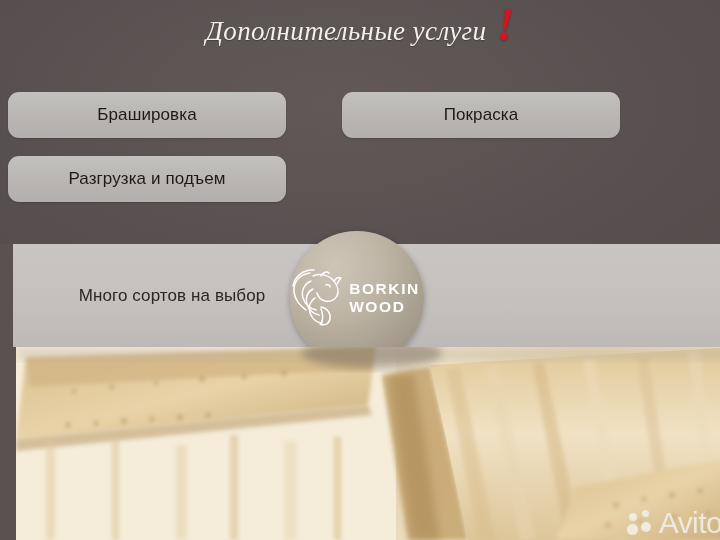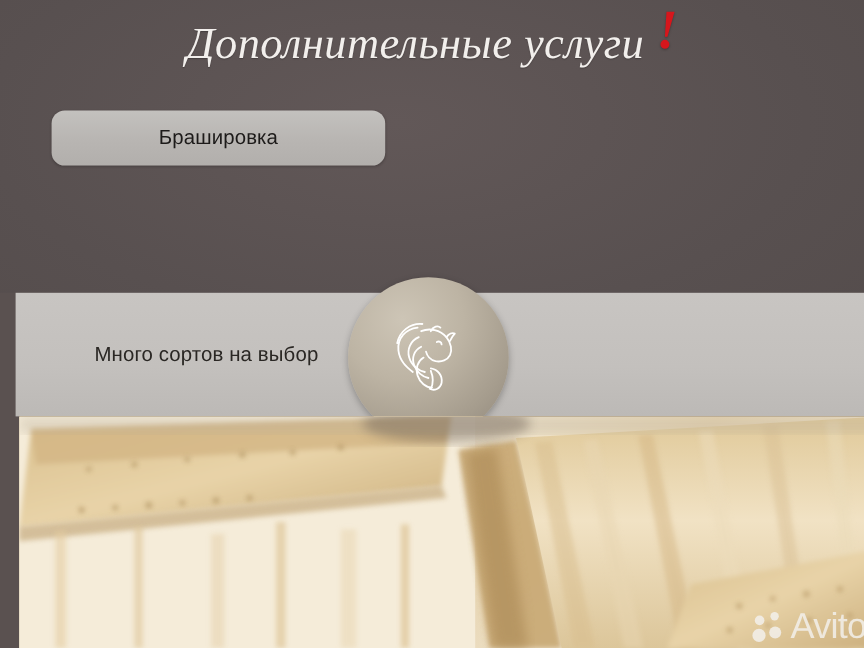--- a/index.html
+++ b/index.html
@@ -31,21 +31,21 @@
     left: 0; top: 16px;
     width: 720px;
     display: flex;
     align-items: flex-start;
     justify-content: center;
     gap: 10px;
   }
   .headline {
     font-family: "Liberation Serif", "DejaVu Serif", serif;
     font-style: italic;
-    font-size: 37px;
+    font-size: 27px;
     letter-spacing: 0.4px;
     color: #f2efec;
     line-height: 1.15;
     text-shadow: 0 1px 1px rgba(0,0,0,.25);
     white-space: nowrap;
   }
   .bang {
     font-family: "Liberation Serif", "DejaVu Serif", serif;
     font-style: italic;
     font-weight: 700;
@@ -60,21 +60,20 @@
   .btn-grid {
     position: absolute;
     left: 0; top: 92px;
     width: 628px;
     display: grid;
     grid-template-columns: 278px 278px;
     grid-template-rows: 46px 46px;
     column-gap: 56px;
     row-gap: 18px;
     justify-content: center;
-    margin-left: 35px;
   }
   .svc-btn {
     background: linear-gradient(180deg, #c3c1be 0%, #b8b5b2 55%, #b2afac 100%);
     border-radius: 11px;
     display: flex;
     align-items: center;
     justify-content: center;
     text-align: center;
     padding: 0 10px;
     color: #1d1b1a;
@@ -178,20 +177,22 @@
 
   <div class="top-panel">
 
     <div class="headline-row">
       <span class="headline">Дополнительные услуги</span>
       <span class="bang">!</span>
     </div>
 
     <div class="btn-grid">
       <div class="svc-btn">Брашировка</div>
+      <div class="svc-btn">Покраска</div>
+      <div class="svc-btn">Разгрузка и подъем</div>
     </div>
   </div>
 
   <div class="band">
     <div class="band-text left">Много сортов на выбор</div>
   </div>
 
   <div class="logo-badge">
     <span class="lion-mark">
       <svg width="54" height="62" viewBox="0 0 54 62" fill="none" stroke="#ffffff" stroke-width="1.5" stroke-linecap="round" stroke-linejoin="round">
@@ -207,20 +208,24 @@
 
         <path d="M36 20 C38 19 40 20 40 22"></path>
 
         <path d="M21 16 C14 19 11 26 13 33 C15 40 21 44 26 45"></path>
         <path d="M23 24 C17 27 15 33 17 39 C19 45 24 49 29 50"></path>
         <path d="M25 33 C20 36 18 42 20 48 C22 54 27 58 32 58"></path>
 
         <path d="M31 42 C37 43 41 48 40 54 C39 59 34 61 30 59"></path>
         <path d="M31 44 C33 49 33 55 31 59"></path>
       </svg>
+    </span>
+    <span class="logo-words">
+      <span>BORKIN</span>
+      <span>WOOD</span>
     </span>
   </div>
 
   <div class="photo">
     <svg viewBox="0 0 720 193" preserveAspectRatio="none" aria-hidden="true">
       <defs>
         <linearGradient id="plankA" x1="0" y1="0" x2="1" y2="0.4">
           <stop offset="0%" stop-color="#efe4cd"></stop>
           <stop offset="35%" stop-color="#f6efe0"></stop>
           <stop offset="70%" stop-color="#e7d5b2"></stop>

